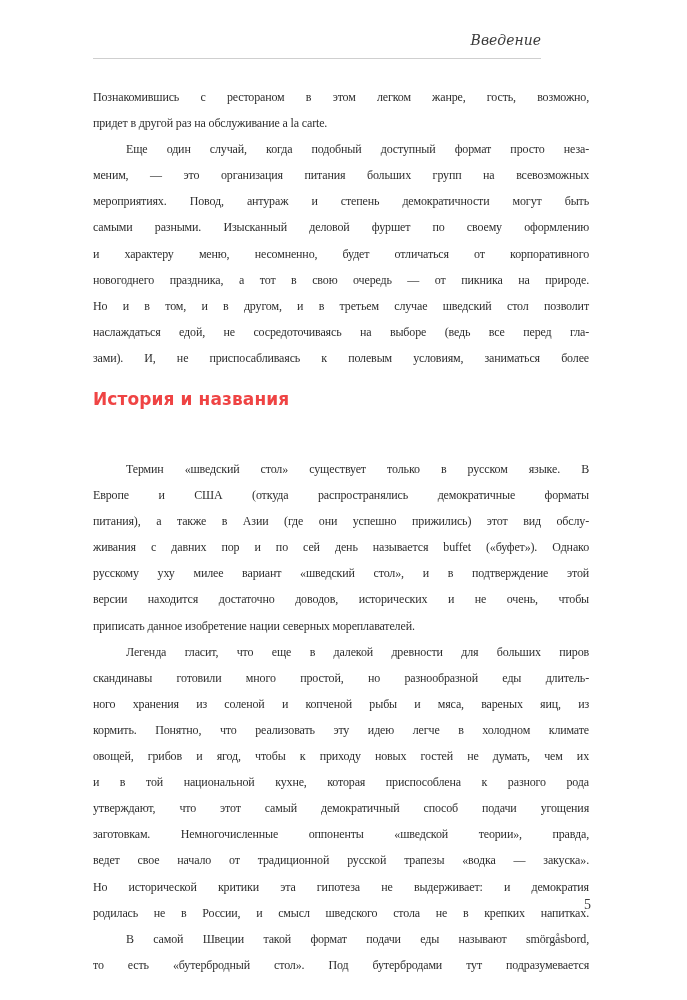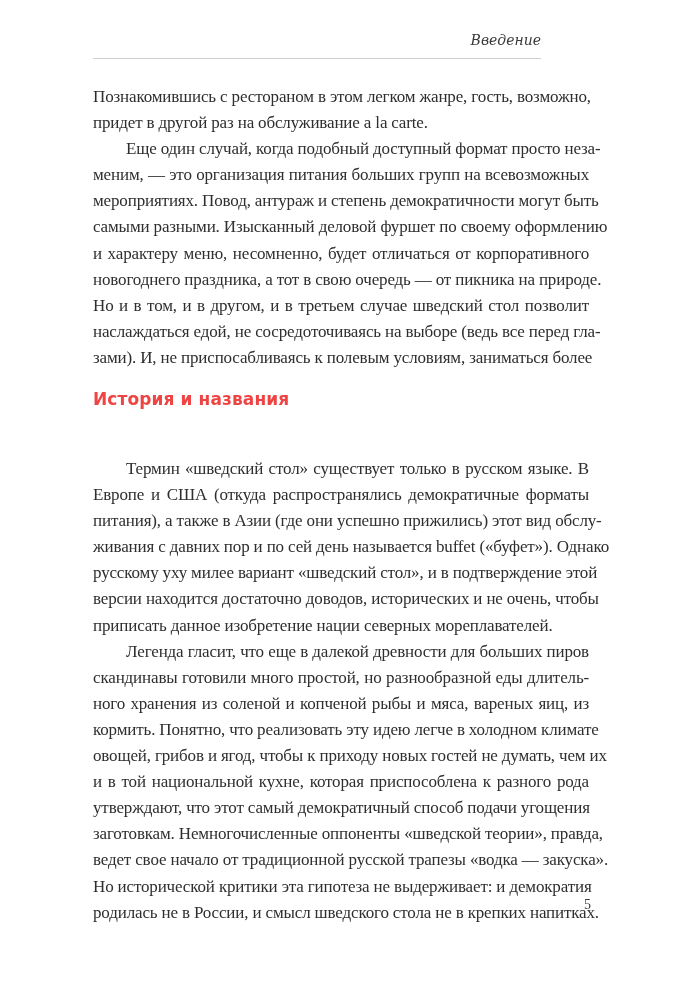--- a/index.html
+++ b/index.html
@@ -32,21 +32,21 @@
       width: 448px;
       height: 0;
       border-top: 1px solid #cfcfcf;
     }
     .text-block {
       position: absolute;
       left: 93px;
       top: 84px;
       width: 496px;
       font-family: "Liberation Serif", serif;
-      font-size: 17px;
+      font-size: 12px;
       line-height: 26.1px;
       color: #2e2e2e;
       text-align: justify;
       letter-spacing: -0.15px;
     }
     .line {
       display: block;
       white-space: nowrap;
       text-align-last: justify;
       text-align: justify;
@@ -122,16 +122,20 @@
       <span class="line">ного хранения из соленой и копченой рыбы и мяса, вареных яиц, из</span>
       <span class="line">кормить. Понятно, что реализовать эту идею легче в холодном климате</span>
       <span class="line">овощей, грибов и ягод, чтобы к приходу новых гостей не думать, чем их</span>
       <span class="line">и в той национальной кухне, которая приспособлена к разного рода</span>
       <span class="line">утверждают, что этот самый демократичный способ подачи угощения</span>
       <span class="line">заготовкам. Немногочисленные оппоненты «шведской теории», правда,</span>
       <span class="line">ведет свое начало от традиционной русской трапезы «водка — закуска».</span>
       <span class="line">Но исторической критики эта гипотеза не выдерживает: и демократия</span>
       <span class="line">родилась не в России, и смысл шведского стола не в крепких напитках.</span>
     </div>
+    <div>
+      <span class="line indent">В самой Швеции такой формат подачи еды называют smörgåsbord,</span>
+      <span class="line">то есть «бутербродный стол». Под бутербродами тут подразумевается</span>
+    </div>
   </div>
 
   <div class="page-number">5</div>
 </div>
 
 </body></html>

